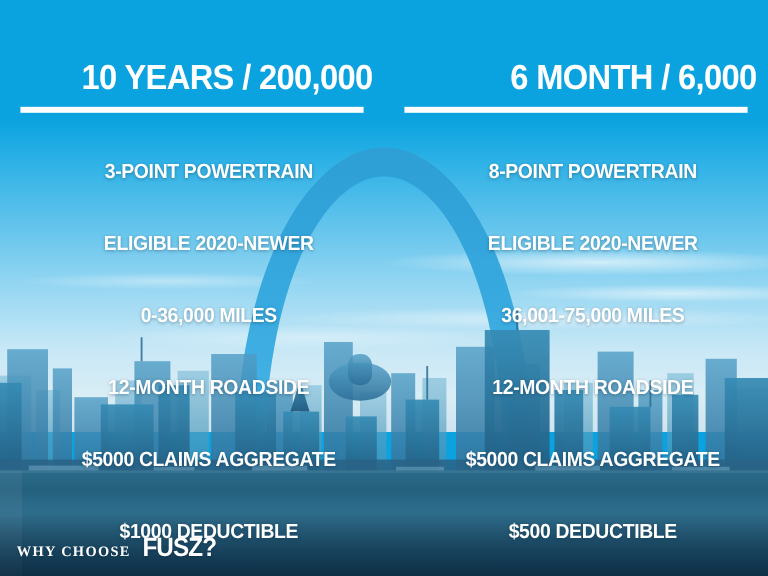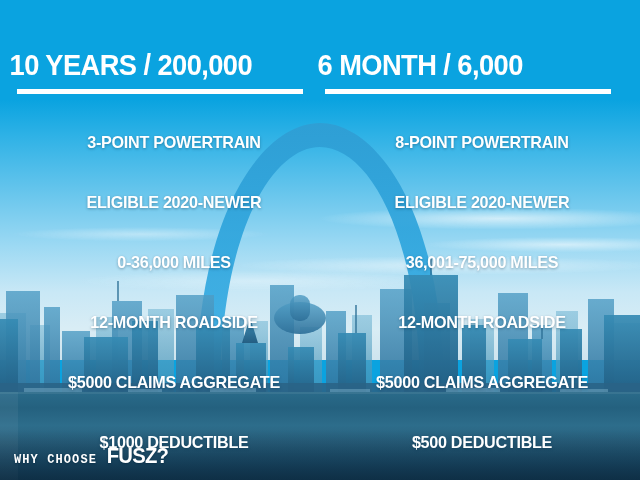--- a/index.html
+++ b/index.html
@@ -92,24 +92,24 @@
   .columns {
     position:absolute;
     left:0; top:48px;
     width:640px;
   }
 
   .col {
     position:absolute;
     top:0;
     width:320px;
-    text-align:left;
+    text-align:right;
   }
   .col-left  { left:0; }
-  .col-right { left:308px; }
+  .col-right { left:320px; }
 
   .col-header {
     font-family:"Liberation Sans", sans-serif;
     font-weight:700;
     font-size:29px;
     line-height:34px;
     letter-spacing:-0.6px;
     color:#ffffff;
     transform:scaleX(.94);
     white-space:nowrap;
@@ -144,21 +144,21 @@
   .footer-logo {
     position:absolute;
     left:14px;
     bottom:11px;
     display:flex;
     align-items:baseline;
     gap:7px;
     color:#ffffff;
   }
   .logo-why {
-    font-family:Liberation Mono, monospace;
+    font-family:Liberation Serif, serif;
     font-weight:700;
     font-size:12px;
     letter-spacing:1.1px;
     text-shadow:0 1px 2px rgba(6,40,62,.5);
   }
   .logo-fusz {
     font-family:"Liberation Sans", sans-serif;
     font-weight:700;
     font-size:22px;
     letter-spacing:-0.8px;

